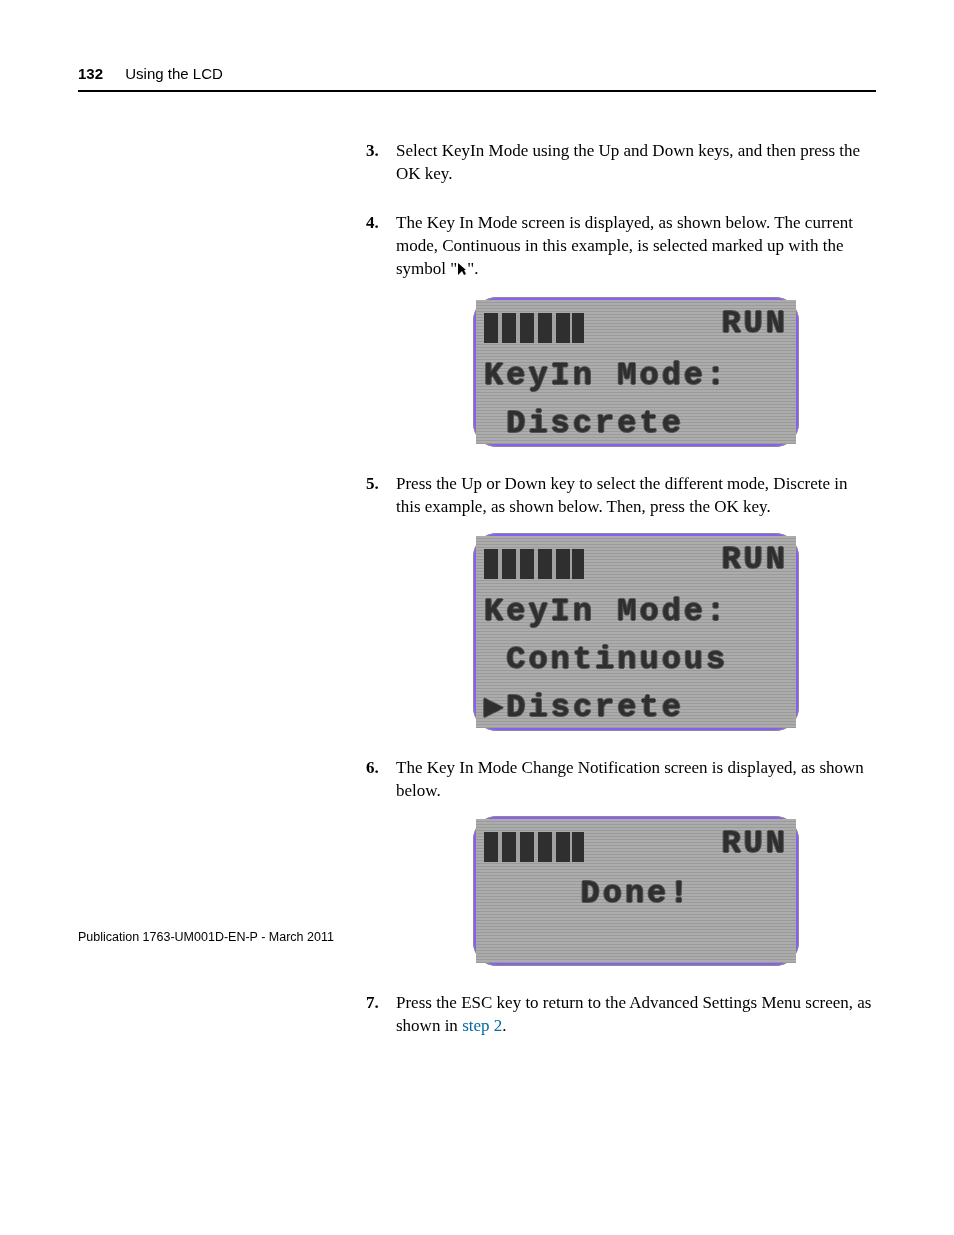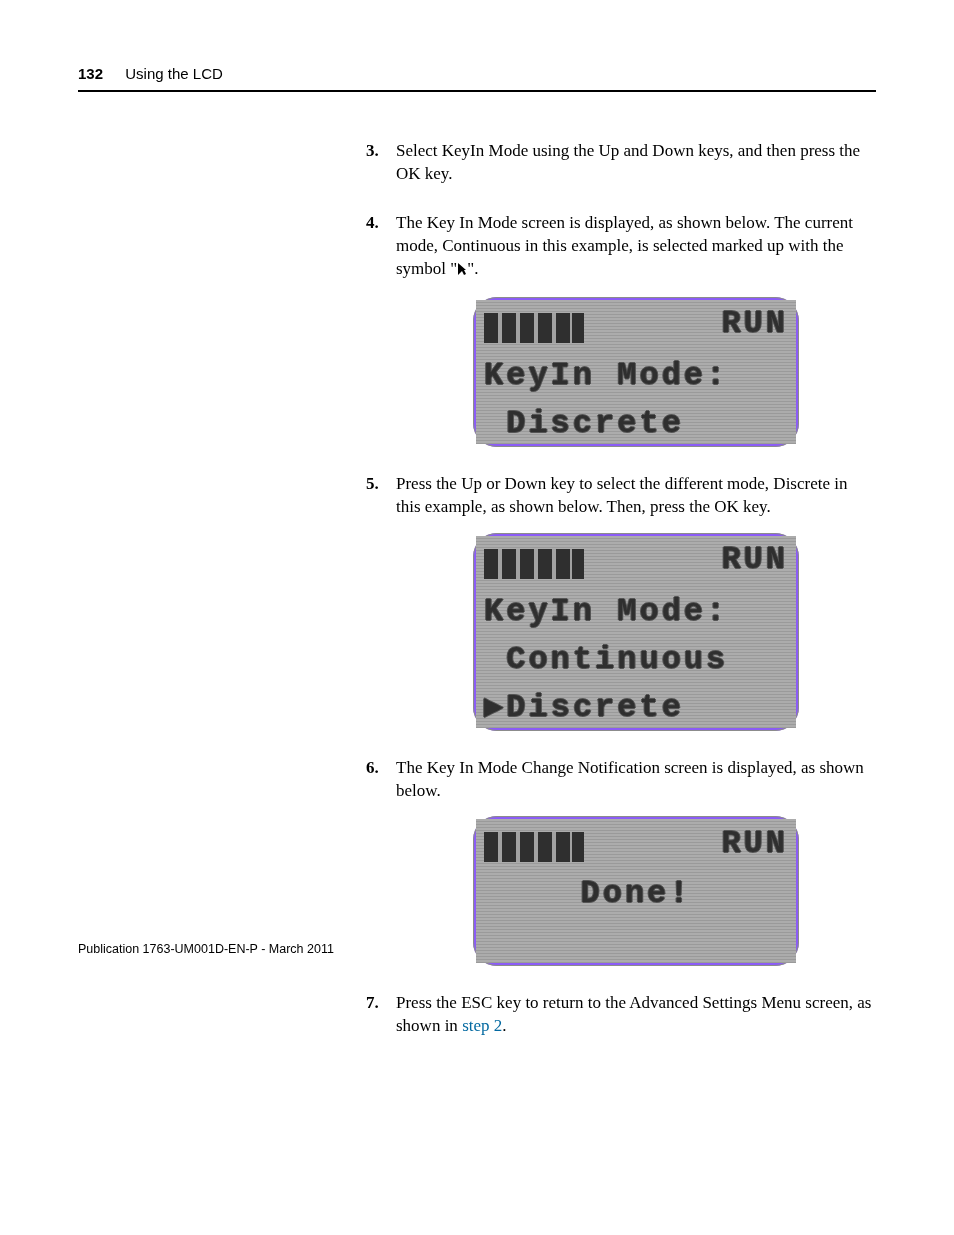--- a/index.html
+++ b/index.html
@@ -108,21 +108,21 @@
     width: 88px;
     height: 30px;
     background:
       repeating-linear-gradient(90deg, #2f2f2f 0 14px, #a2a2a2 14px 18px);
   }
   .lcd .row.center { justify-content: center; align-items: flex-end; }
   a.link { color: #0369a1; text-decoration: none; }
   .footer {
     position: absolute;
     left: 78px;
-    bottom: 38px;
+    bottom: 50px;
     font-family: Arial, Helvetica, sans-serif;
     font-size: 12.5px;
     color: #000;
   }
   .symbol-glyph {
     display: inline-block;
     vertical-align: -2px;
   }
 </style>
 </head>

